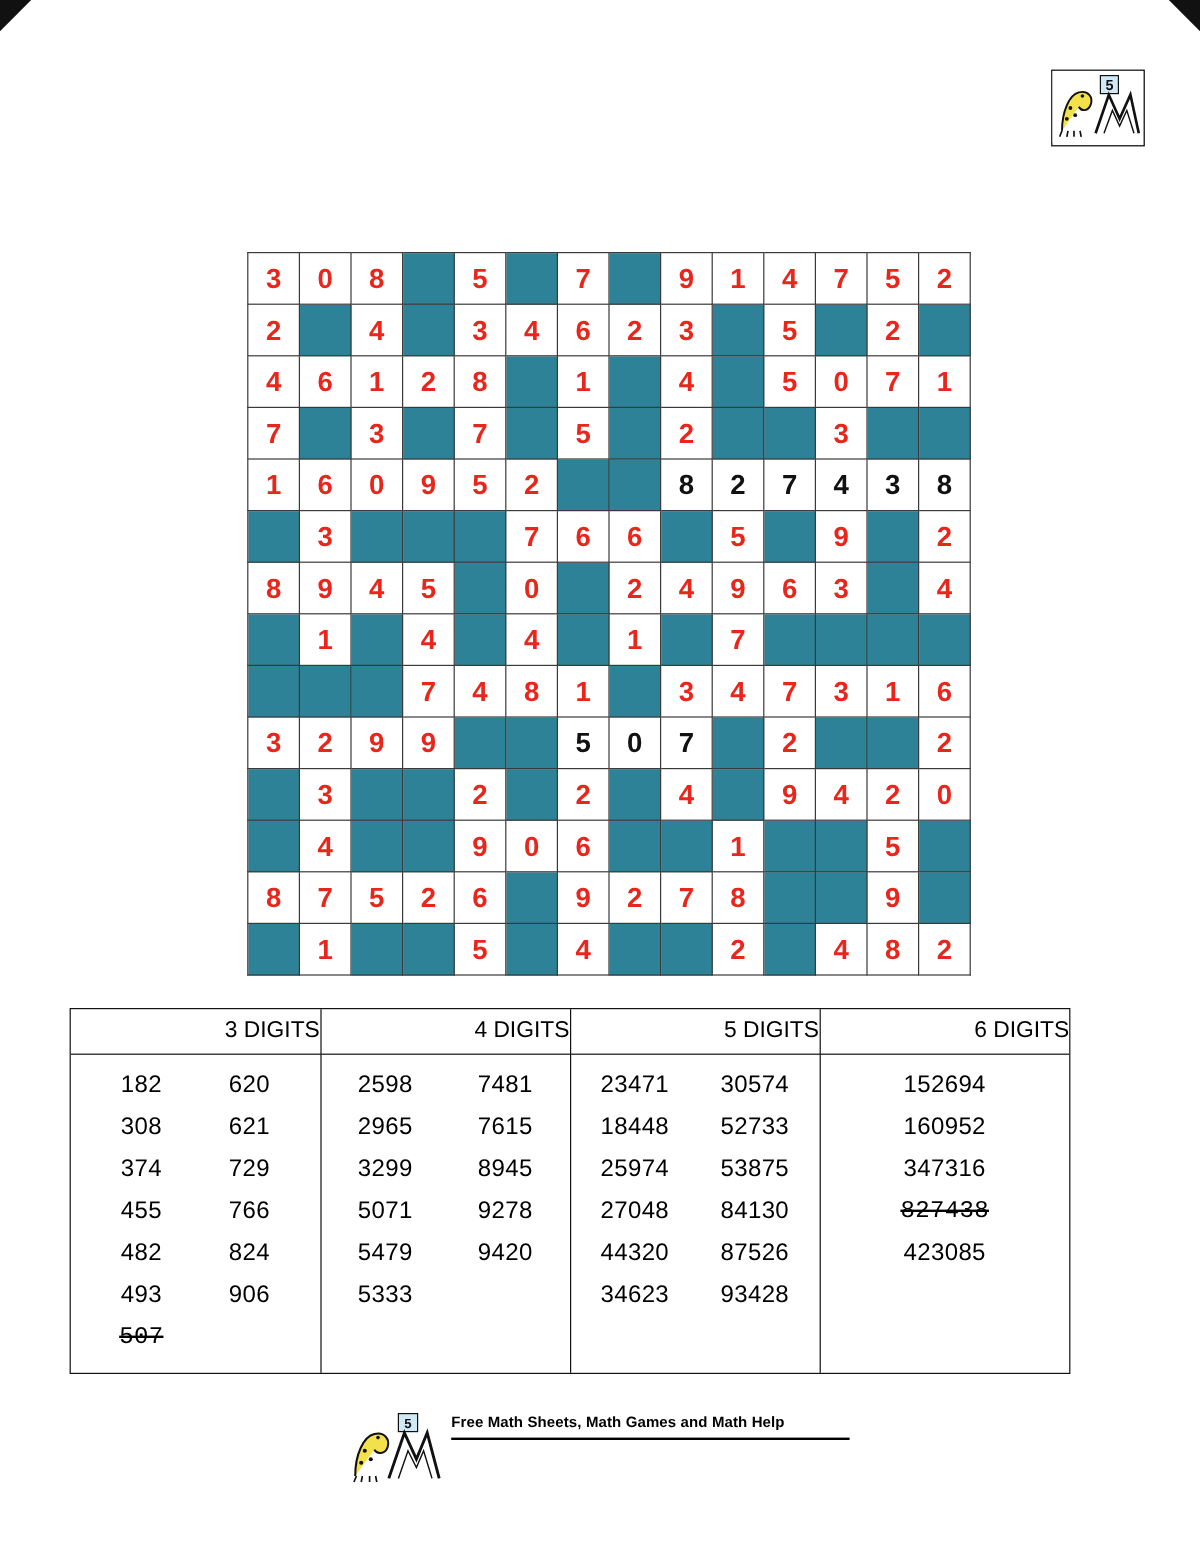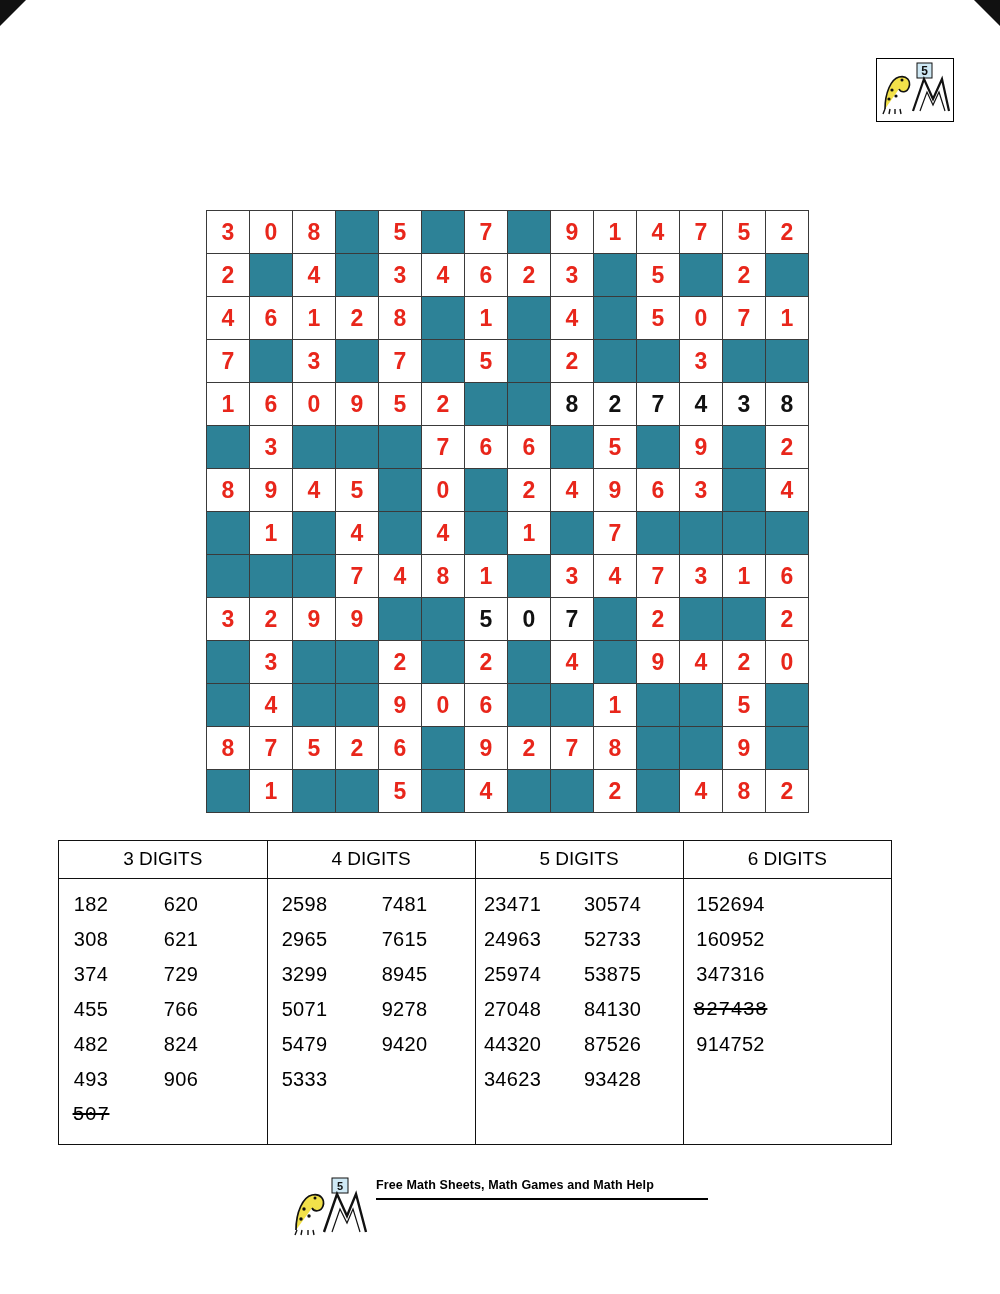--- a/index.html
+++ b/index.html
@@ -111,31 +111,32 @@
     border-collapse: collapse;
     table-layout: fixed;
   }
   .words th {
     font-family: "Liberation Sans", sans-serif;
     font-size: 19px;
     font-weight: normal;
     padding: 7px 0 8px 0;
     border-bottom: 1px solid #111;
     border-right: 1px solid #111;
-    text-align: center;
+    text-align: right;
   }
   .words th:last-child { border-right: none; }
   .words td.col {
     border-right: 1px solid #111;
     vertical-align: top;
     padding: 8px 0 12px 0;
   }
   .words td.col:last-child { border-right: none; }
   .colgrid {
     display: flex;
+    justify-content: center;
     gap: 26px;
   }
   .sub {
     display: flex;
     flex-direction: column;
   }
   .wd {
     font-family: "Liberation Sans", sans-serif;
     font-size: 20px;
     line-height: 35px;
@@ -523,21 +524,21 @@
                   <div class="wd">8945</div>
                   <div class="wd">9278</div>
                   <div class="wd">9420</div>
                 </div>
               </div>
             </td>
             <td class="col">
               <div class="colgrid w5">
                 <div class="sub">
                   <div class="wd">23471</div>
-                  <div class="wd">24963</div>
+                  <div class="wd">18448</div>
                   <div class="wd">25974</div>
                   <div class="wd">27048</div>
                   <div class="wd">44320</div>
                   <div class="wd">34623</div>
                 </div>
                 <div class="sub">
                   <div class="wd">30574</div>
                   <div class="wd">52733</div>
                   <div class="wd">53875</div>
                   <div class="wd">84130</div>
@@ -546,21 +547,21 @@
                 </div>
               </div>
             </td>
             <td class="col">
               <div class="colgrid w6">
                 <div class="sub">
                   <div class="wd">152694</div>
                   <div class="wd">160952</div>
                   <div class="wd">347316</div>
                   <div class="wd struck">827438</div>
-                  <div class="wd">914752</div>
+                  <div class="wd">423085</div>
                 </div>
               </div>
             </td>
           </tr>
       </tbody>
     </table>
   </div>
 
   <div class="footer">
     <div class="footer-inner">

